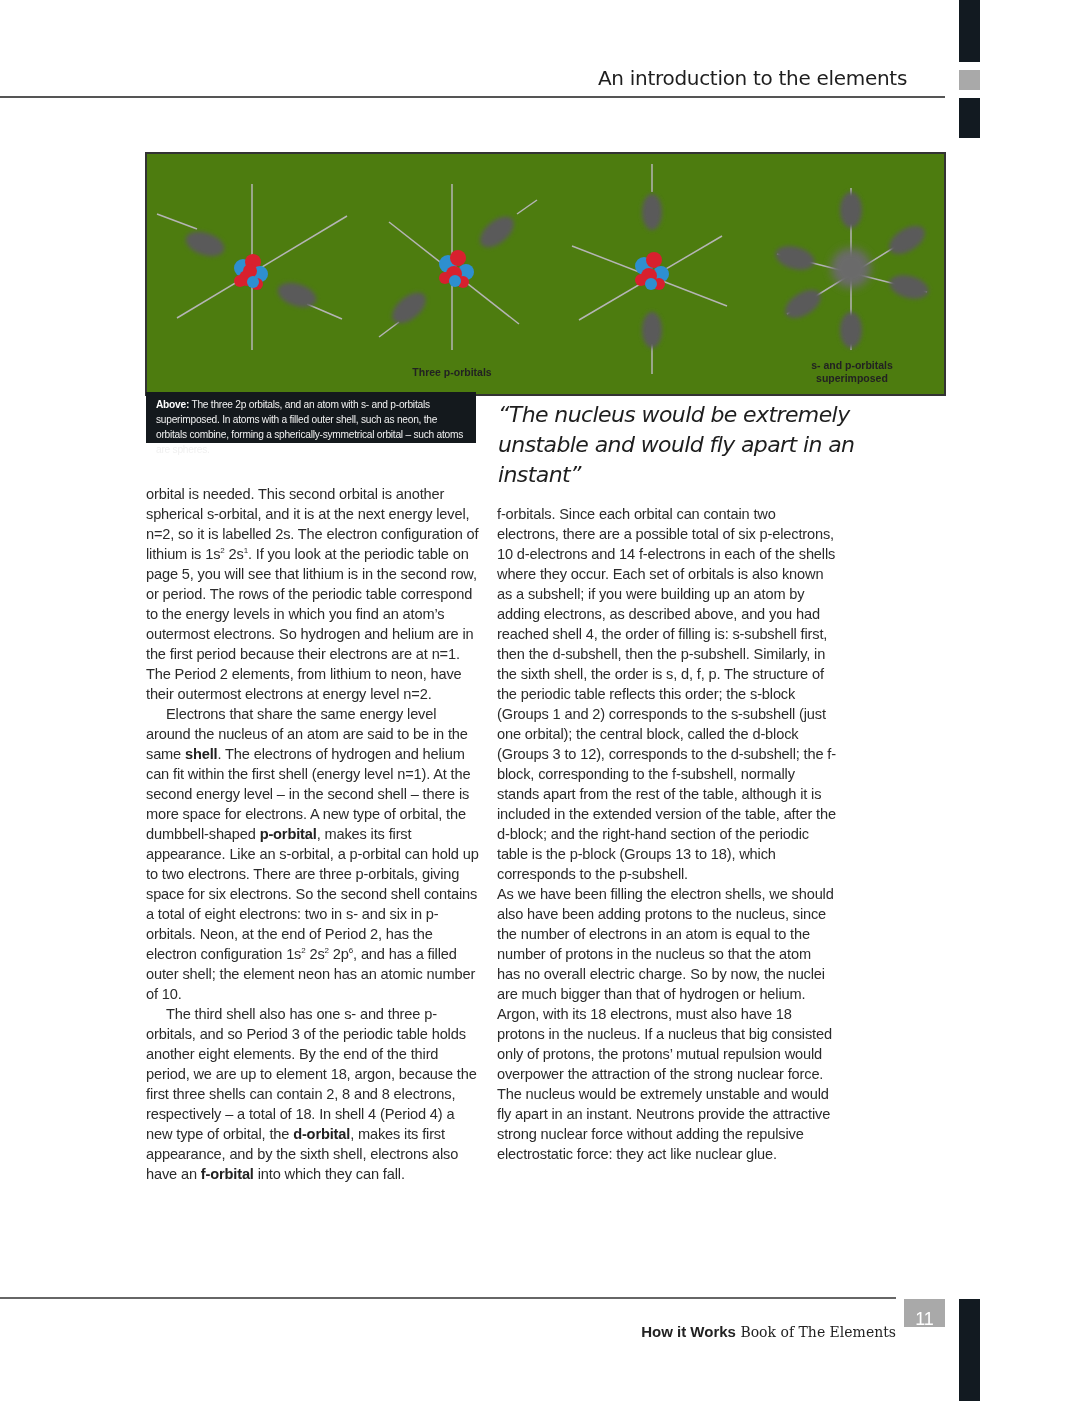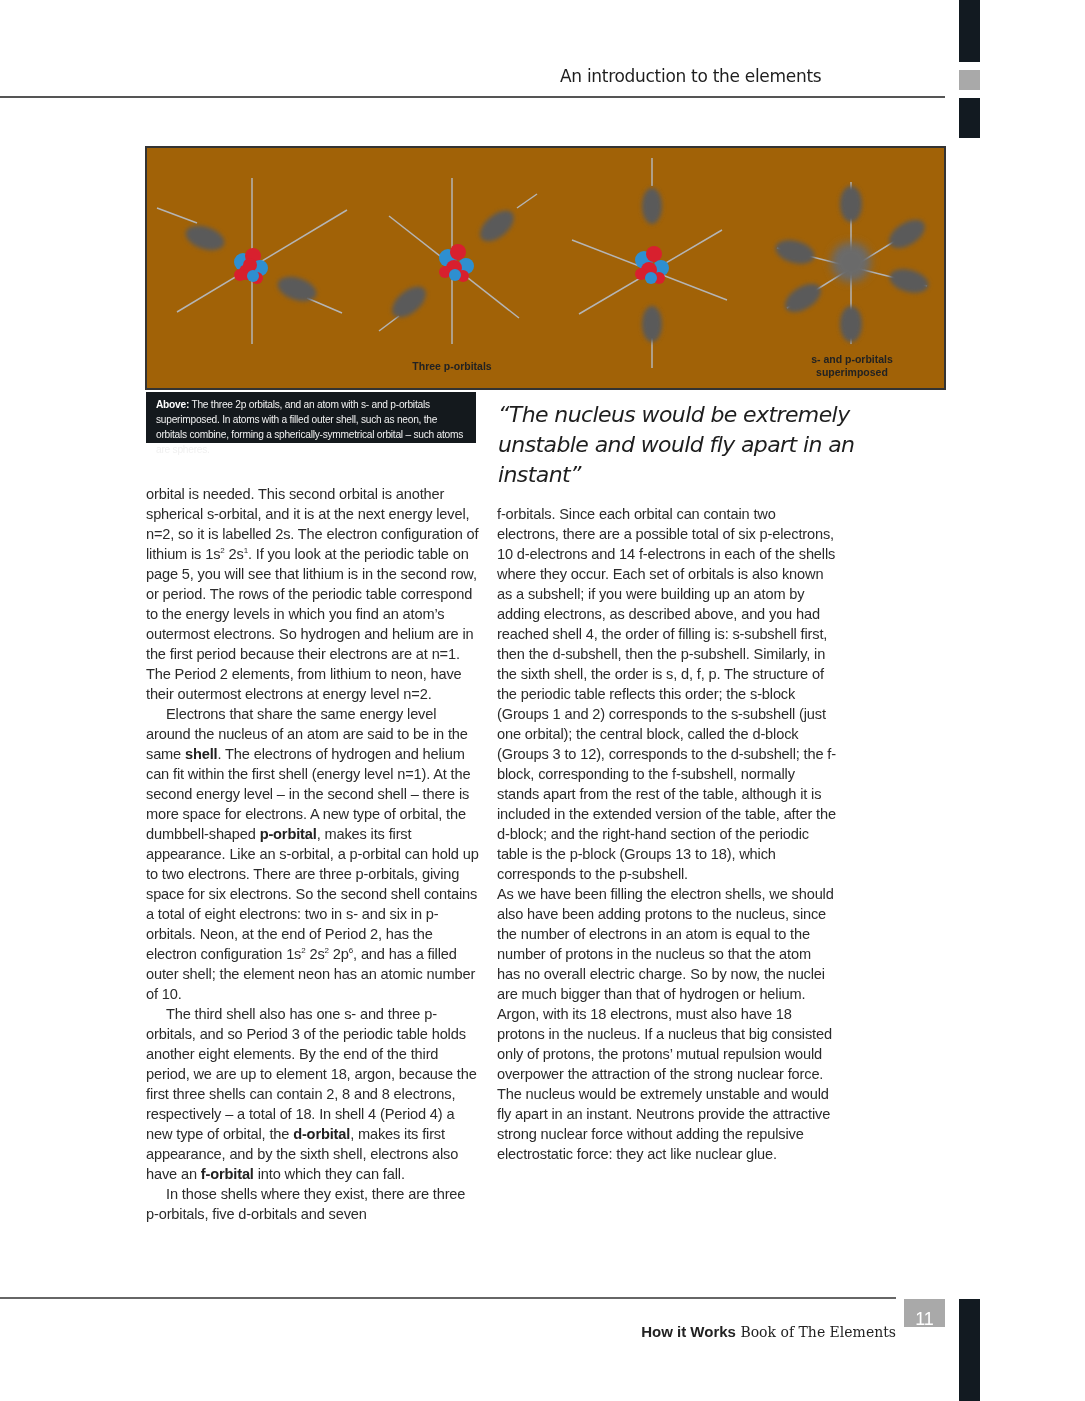--- a/index.html
+++ b/index.html
@@ -1,24 +1,24 @@
 <!DOCTYPE html>
 <html><head>
 <meta charset="utf-8">
 <style>
   html, body { margin:0; padding:0; background:#ffffff; }
   body { width:1085px; height:1401px; position:relative; overflow:hidden; font-family:"DejaVu Sans", sans-serif; color:#2a2a2a; }
   .abs { position:absolute; }
   
-  .hdr-title { left:560px; top:66px; width:385px; text-align:left; font-family:"DejaVu Sans", sans-serif; font-size:17px; color:#1e1e1e; letter-spacing:-0.3px; }
+  .hdr-title { left:560px; top:66px; width:385px; text-align:center; font-family:"DejaVu Sans", sans-serif; font-size:20px; color:#1e1e1e; letter-spacing:-0.3px; }
   .hdr-rule { left:0; top:96px; width:945px; height:2px; background:#555; }
   .bar { background:#121a21; }
   .bar-gray { background:#a9a9a9; }
   
-  .figure { left:145px; top:146px; width:797px; height:240px; border:2px solid #333; background:#a16207; }
+  .figure { left:145px; top:152px; width:797px; height:240px; border:2px solid #333; background:#4d7c0f; }
   .fig-label { font-family:"Liberation Sans", sans-serif; font-weight:bold; font-size:10.5px; color:#222; text-align:center; line-height:13px; }
   .caption { left:146px; top:392px; width:330px; height:51px; background:#14191d; color:#f0f0f0; font-family:"Liberation Sans", sans-serif; font-size:10.2px; line-height:15px; padding:5px 10px; box-sizing:border-box; letter-spacing:-0.25px; }
   .caption b { font-weight:bold; color:#fff; }
   .pull { left:498px; top:400px; width:400px; font-family:"DejaVu Sans", sans-serif; font-style:italic; font-size:22px; line-height:30px; color:#1e1e1e; letter-spacing:-0.6px; }
   .col { font-family:"Liberation Sans", sans-serif; font-size:14.6px; line-height:20px; color:#2b2b2b; letter-spacing:-0.15px; }
   .col p { margin:0; }
   .col .ind { text-indent:20px; }
   .col b { font-weight:bold; color:#222; }
   .col sup { font-size:8px; vertical-align:6px; line-height:0; }
   .col1 { left:146px; top:484px; width:335px; }
@@ -126,21 +126,20 @@
 </div>
 
 <div class="abs caption"><b>Above:</b><span> The three 2p orbitals, and an atom with s- and p-orbitals superimposed. In atoms with a filled outer shell, such as neon, the orbitals combine, forming a spherically-symmetrical orbital – such atoms are spheres.</span></div>
 
 <div class="abs pull">“The nucleus would be extremely unstable and would fly apart in an instant”</div>
 
 <div class="abs col col1">
   <p><span>orbital is needed. This second orbital is another spherical s-orbital, and it is at the next energy level, n=2, so it is labelled 2s. The electron configuration of lithium is 1s</span><sup>2</sup><span> 2s</span><sup>1</sup><span>. If you look at the periodic table on page 5, you will see that lithium is in the second row, or period. The rows of the periodic table correspond to the energy levels in which you find an atom’s outermost electrons. So hydrogen and helium are in the first period because their electrons are at n=1. The Period 2 elements, from lithium to neon, have their outermost electrons at energy level n=2.</span></p>
   <p class="ind"><span>Electrons that share the same energy level around the nucleus of an atom are said to be in the same </span><b>shell</b><span>. The electrons of hydrogen and helium can fit within the first shell (energy level n=1). At the second energy level – in the second shell – there is more space for electrons. A new type of orbital, the dumbbell-shaped </span><b>p-orbital</b><span>, makes its first appearance. Like an s-orbital, a p-orbital can hold up to two electrons. There are three p-orbitals, giving space for six electrons. So the second shell contains a total of eight electrons: two in s- and six in p-orbitals. Neon, at the end of Period 2, has the electron configuration 1s</span><sup>2</sup><span> 2s</span><sup>2</sup><span> 2p</span><sup>6</sup><span>, and has a filled outer shell; the element neon has an atomic number of 10.</span></p>
   <p class="ind"><span>The third shell also has one s- and three p-orbitals, and so Period 3 of the periodic table holds another eight elements. By the end of the third period, we are up to element 18, argon, because the first three shells can contain 2, 8 and 8 electrons, respectively – a total of 18. In shell 4 (Period 4) a new type of orbital, the </span><b>d-orbital</b><span>, makes its first appearance, and by the sixth shell, electrons also have an </span><b>f-orbital</b><span> into which they can fall.</span></p>
-  <p class="ind">In those shells where they exist, there are three p-orbitals, five d-orbitals and seven</p>
 </div>
 
 <div class="abs col col2">
   <p>f-orbitals. Since each orbital can contain two electrons, there are a possible total of six p-electrons, 10 d-electrons and 14 f-electrons in each of the shells where they occur. Each set of orbitals is also known as a subshell; if you were building up an atom by adding electrons, as described above, and you had reached shell 4, the order of filling is: s-subshell first, then the d-subshell, then the p-subshell. Similarly, in the sixth shell, the order is s, d, f, p. The structure of the periodic table reflects this order; the s-block (Groups 1 and 2) corresponds to the s-subshell (just one orbital); the central block, called the d-block (Groups 3 to 12), corresponds to the d-subshell; the f-block, corresponding to the f-subshell, normally stands apart from the rest of the table, although it is included in the extended version of the table, after the d-block; and the right-hand section of the periodic table is the p-block (Groups 13 to 18), which corresponds to the p-subshell.</p>
   <p>As we have been filling the electron shells, we should also have been adding protons to the nucleus, since the number of electrons in an atom is equal to the number of protons in the nucleus so that the atom has no overall electric charge. So by now, the nuclei are much bigger than that of hydrogen or helium. Argon, with its 18 electrons, must also have 18 protons in the nucleus. If a nucleus that big consisted only of protons, the protons’ mutual repulsion would overpower the attraction of the strong nuclear force. The nucleus would be extremely unstable and would fly apart in an instant. Neutrons provide the attractive strong nuclear force without adding the repulsive electrostatic force: they act like nuclear glue.</p>
 </div>
 
 <div class="abs ftr-rule"></div>
 <div class="abs page-num">11</div>
 <div class="abs bar" style="left:959px;top:1299px;width:21px;height:102px;"></div>

